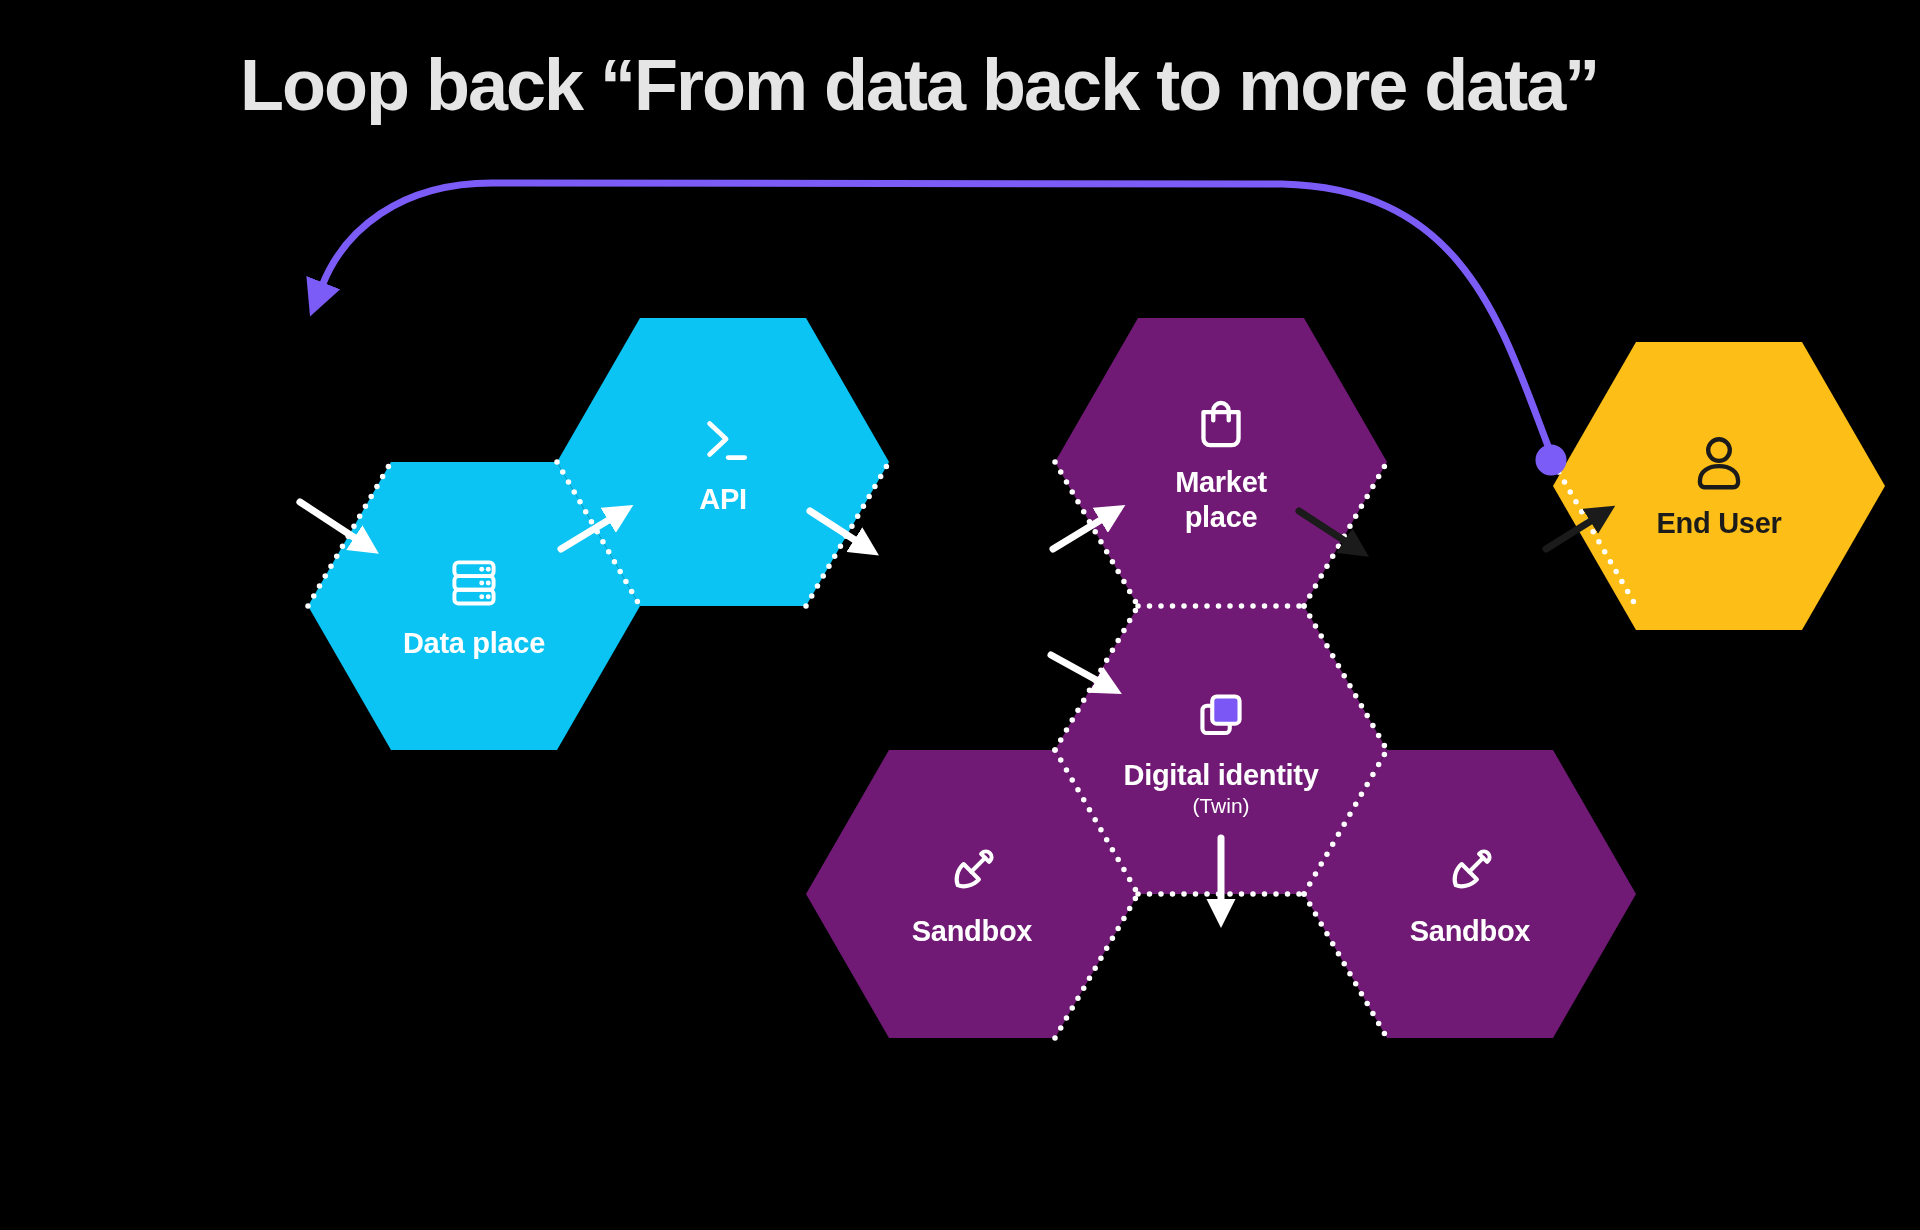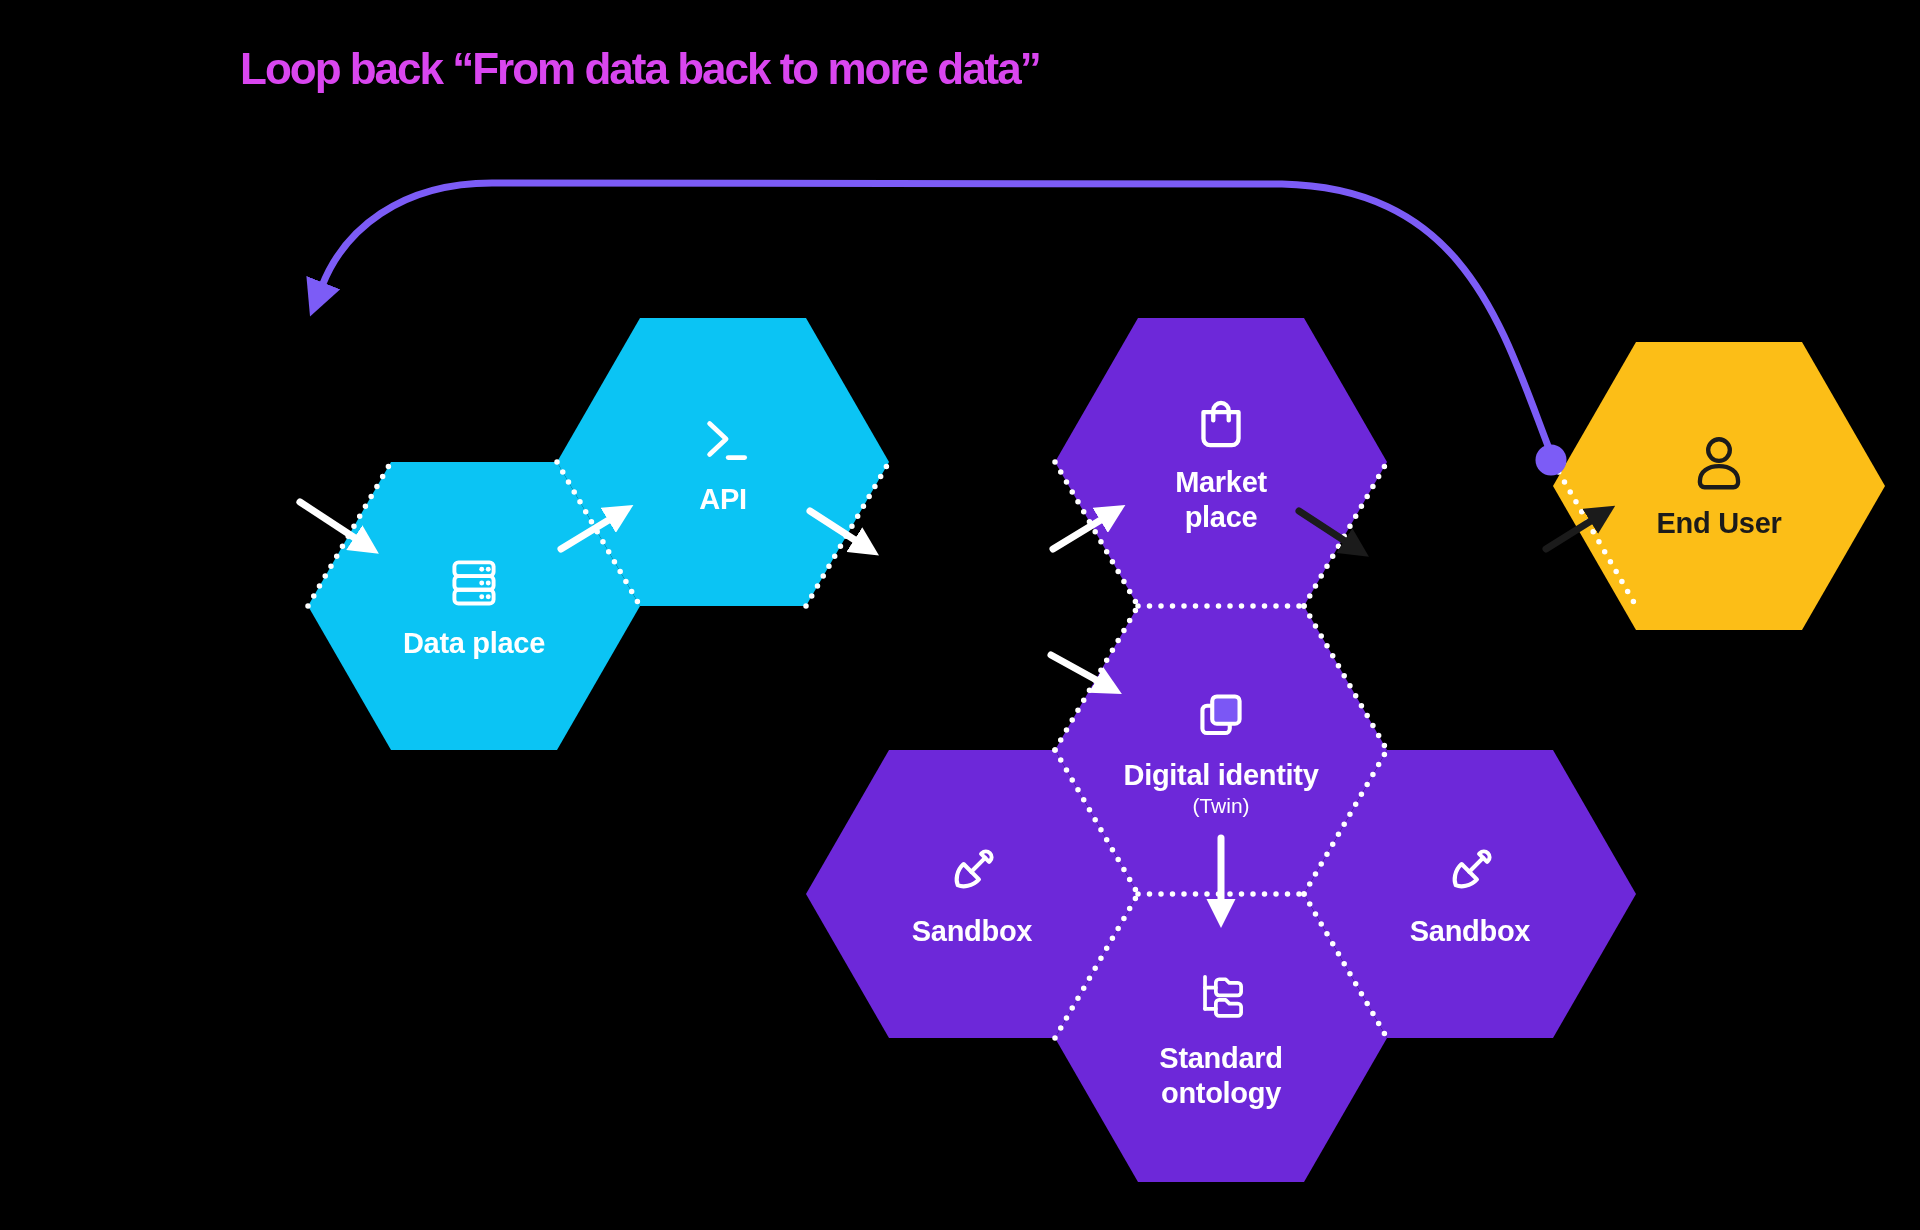--- a/index.html
+++ b/index.html
@@ -1,25 +1,25 @@
 <!DOCTYPE html>
 <html><head>
 <meta charset="utf-8">
 <style>
   html,body{margin:0;padding:0;background:#000;}
   #stage{position:relative;width:1920px;height:1230px;background:#000;overflow:hidden;
          font-family:"Liberation Sans",sans-serif;}
-  .title{position:absolute;left:240px;top:44px;font-size:44px;font-weight:700;
-         letter-spacing:-2px;color:#d946ef;white-space:nowrap;}
+  .title{position:absolute;left:240px;top:44px;font-size:72px;font-weight:700;
+         letter-spacing:-2px;color:#e5e5e5;white-space:nowrap;}
   .hex{position:absolute;width:332px;height:288px;
        clip-path:polygon(0% 50%,25% 0%,75% 0%,100% 50%,75% 100%,25% 100%);
        display:flex;flex-direction:column;align-items:center;justify-content:center;
        text-align:center;color:#fff;}
   .hex.cyan{background:#0BC4F4;}
-  .hex.purple{background:#6d28d9;}
+  .hex.purple{background:#701a75;}
   .hex.yellow{background:#FCBE17;color:#1B1B1B;margin-top:24px;}
   .hex .icon{width:66px;height:66px;display:block;}
   .hex .label{margin-top:10px;font-size:29px;font-weight:700;line-height:1.22;
               letter-spacing:-0.3px;}
   .hex .label span{display:block;}
   .hex .sub{font-size:21px;font-weight:400;line-height:1.2;}
   #overlay{position:absolute;left:0;top:0;z-index:5;pointer-events:none;}
   .dotted{stroke:#fff;stroke-width:5.5;stroke-linecap:round;stroke-dasharray:0 11.5;fill:none;}
   .warrow{stroke:#fff;stroke-width:7;stroke-linecap:round;fill:none;}
   .barrow{stroke:#1B1B1B;stroke-width:7;stroke-linecap:round;fill:none;}
@@ -96,33 +96,20 @@
         <path d="M32 14 V33"></path>
         <path d="M21.5 33 h21 c0.5 9.5-5.5 16.5-10.5 18.5 c-5-2-11-9-10.5-18.5 z"></path>
       </g>
     </svg>
     <div class="label">
       <span>Sandbox</span>
       <span></span>
     </div>
   </div>
 
-  <div class="hex purple" style="left:1055px;top:894px">
-    <svg class="icon" viewBox="0 0 64 64" fill="none" stroke="currentColor" stroke-width="3.6" stroke-linecap="round" stroke-linejoin="round">
-      <path d="M16.5 11.5 V42.5"></path>
-      <path d="M16.5 22 H27"></path>
-      <path d="M16.5 42.5 H27"></path>
-      <path d="M27 17 a3.2 3.2 0 0 1 3.2-3.2 h6.3 l3.6 3.6 h8.2 a3.2 3.2 0 0 1 3.2 3.2 v5.6 a3.2 3.2 0 0 1-3.2 3.2 h-18.1 a3.2 3.2 0 0 1-3.2-3.2 z"></path>
-      <path d="M27 37 a3.2 3.2 0 0 1 3.2-3.2 h6.3 l3.6 3.6 h8.2 a3.2 3.2 0 0 1 3.2 3.2 v5.6 a3.2 3.2 0 0 1-3.2 3.2 h-18.1 a3.2 3.2 0 0 1-3.2-3.2 z"></path>
-    </svg>
-    <div class="label">
-      <span>Standard</span>
-      <span>ontology</span>
-    </div>
-  </div>
 
   <div class="hex purple" style="left:1304px;top:750px">
     <svg class="icon" viewBox="0 0 64 64" fill="none" stroke="currentColor" stroke-width="4" stroke-linecap="round" stroke-linejoin="round">
       <g transform="rotate(45 32 32)">
         <path d="M26.5 14 v-1 a5.5 5.5 0 0 1 11 0 v1 z"></path>
         <path d="M32 14 V33"></path>
         <path d="M21.5 33 h21 c0.5 9.5-5.5 16.5-10.5 18.5 c-5-2-11-9-10.5-18.5 z"></path>
       </g>
     </svg>
     <div class="label">

